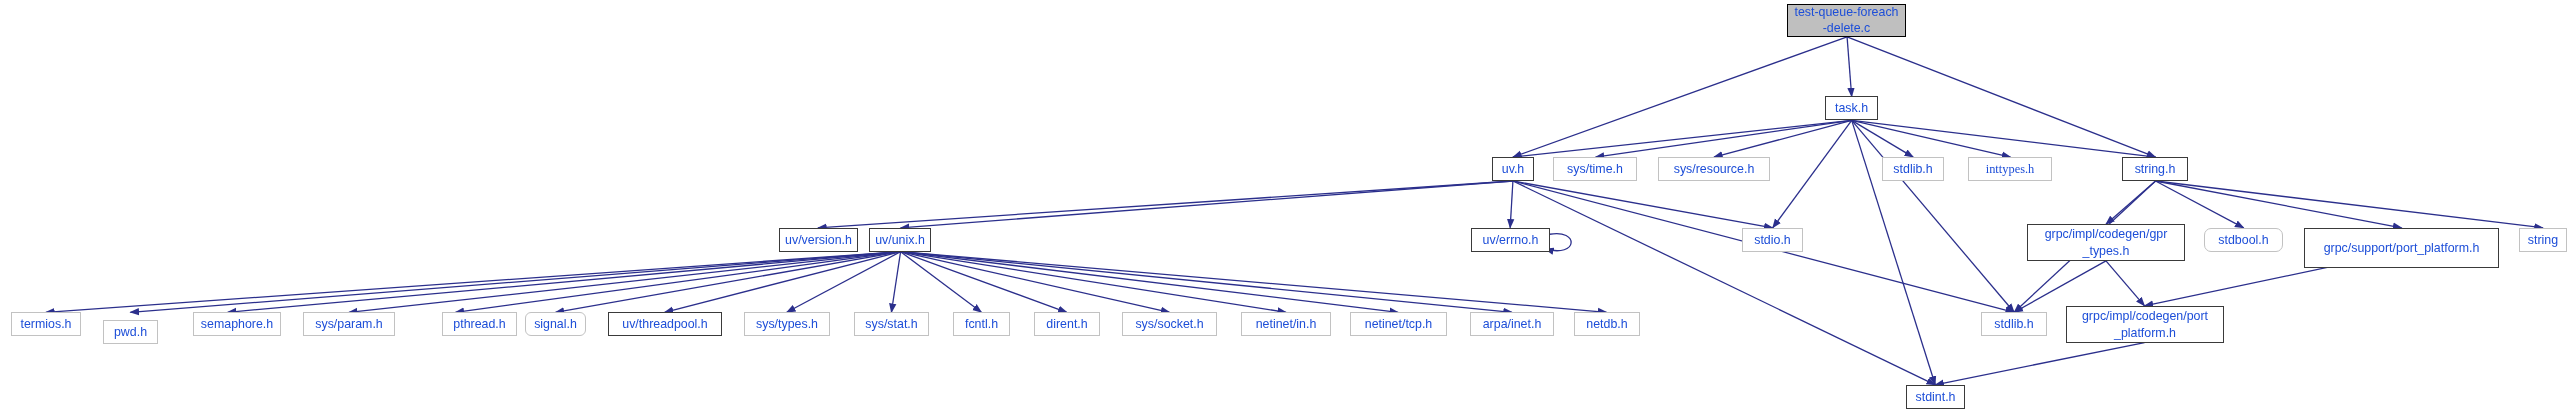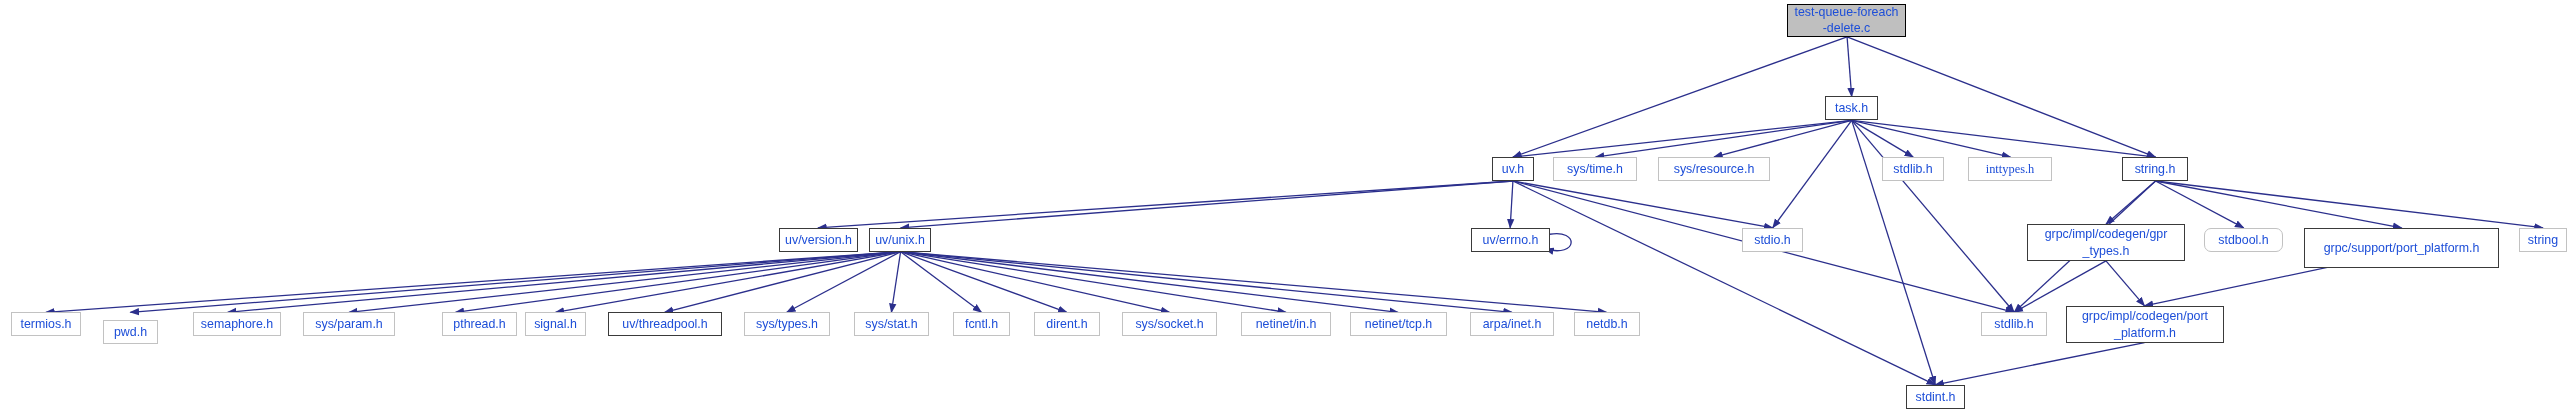--- a/index.html
+++ b/index.html
@@ -100,21 +100,21 @@
       <div class="node doc" style="left: 2027px; top: 224px; width: 158px; height: 37px;">grpc/impl/codegen/gpr
 _types.h</div>
       <div class="node plain" style="left: 2204px; top: 228px; width: 79px; height: 24px; border-radius: 7px;">stdbool.h</div>
       <div class="node doc" style="left: 2304px; top: 228px; width: 195px; height: 40px;">grpc/support/port_platform.h</div>
       <div class="node plain" style="left: 2519px; top: 228px; width: 48px; height: 24px;">string</div>
       <div class="node plain" style="left: 11px; top: 312px; width: 70px; height: 24px;">termios.h</div>
       <div class="node plain" style="left: 103px; top: 320px; width: 55px; height: 24px;">pwd.h</div>
       <div class="node plain" style="left: 193px; top: 312px; width: 88px; height: 24px;">semaphore.h</div>
       <div class="node plain" style="left: 303px; top: 312px; width: 92px; height: 24px;">sys/param.h</div>
       <div class="node plain" style="left: 418px; top: 312px; width: 75px; height: 24px; margin-left: 24px;">pthread.h</div>
-      <div class="node plain" style="left: 525px; top: 312px; width: 61px; height: 24px;">signal.h</div>
+      <div class="node plain" style="left: 525px; top: 312px; width: 61px; height: 24px; border-radius: 6px;">signal.h</div>
       <div class="node doc" style="left: 608px; top: 312px; width: 114px; height: 24px;">uv/threadpool.h</div>
       <div class="node plain" style="left: 744px; top: 312px; width: 86px; height: 24px;">sys/types.h</div>
       <div class="node plain" style="left: 854px; top: 312px; width: 75px; height: 24px;">sys/stat.h</div>
       <div class="node plain" style="left: 953px; top: 312px; width: 57px; height: 24px;">fcntl.h</div>
       <div class="node plain" style="left: 1034px; top: 312px; width: 66px; height: 24px;">dirent.h</div>
       <div class="node plain" style="left: 1122px; top: 312px; width: 95px; height: 24px;">sys/socket.h</div>
       <div class="node plain" style="left: 1241px; top: 312px; width: 90px; height: 24px;">netinet/in.h</div>
       <div class="node plain" style="left: 1350px; top: 312px; width: 97px; height: 24px;">netinet/tcp.h</div>
       <div class="node plain" style="left: 1470px; top: 312px; width: 84px; height: 24px;">arpa/inet.h</div>
       <div class="node plain" style="left: 1574px; top: 312px; width: 66px; height: 24px;">netdb.h</div>

